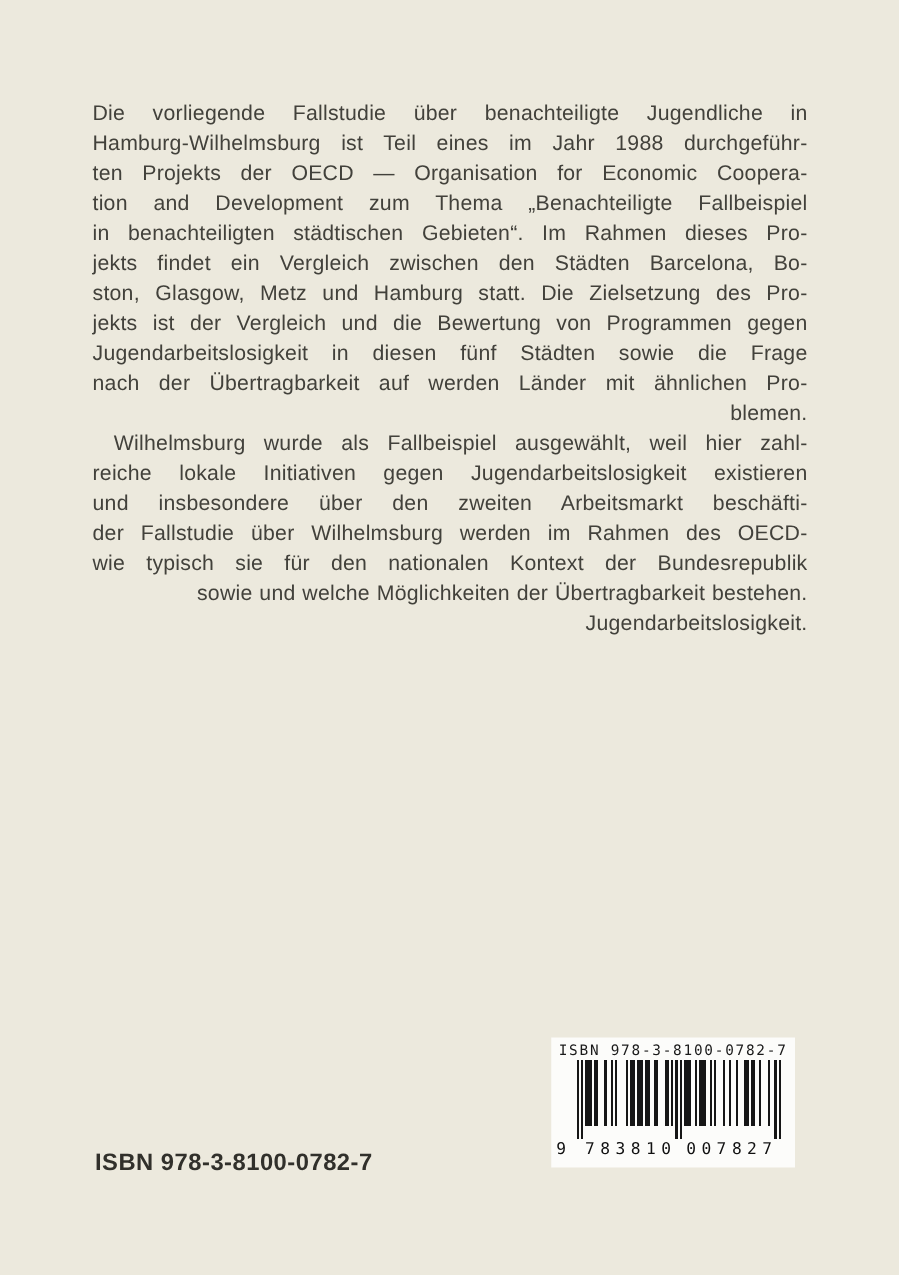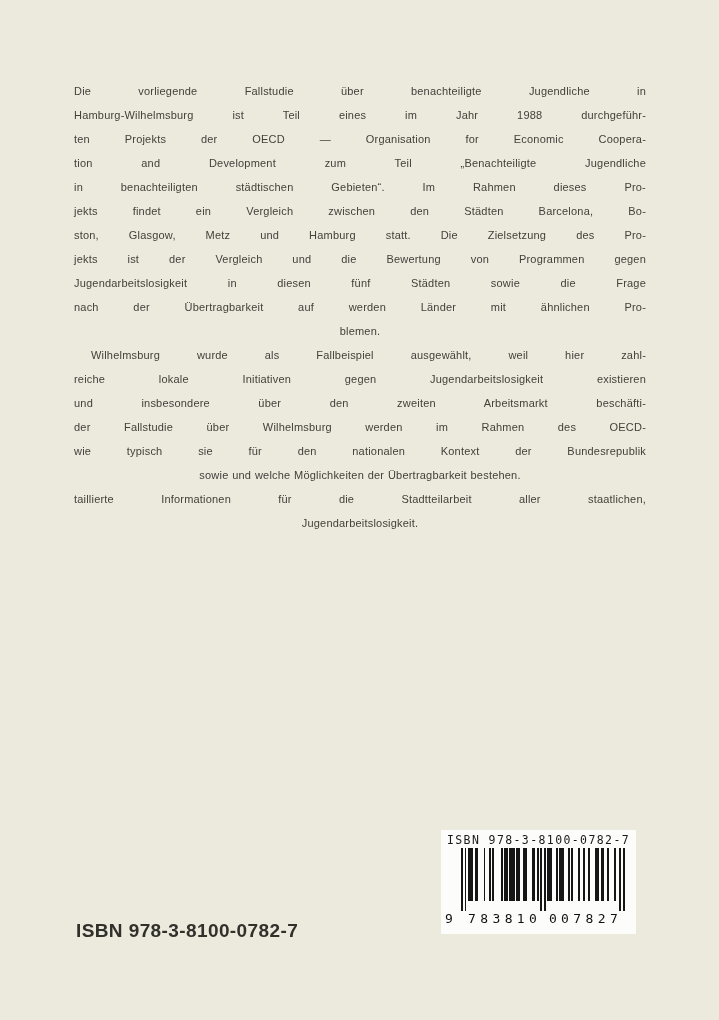--- a/index.html
+++ b/index.html
@@ -15,26 +15,26 @@
     background:var(--bg);
     font-family:"Liberation Sans","DejaVu Sans",sans-serif;
     position:relative;
     overflow:hidden;
   }
   .page{position:absolute;inset:0;background:var(--bg);}
   
   .blurb{
     position:absolute;
     left:74px;top:79px;width:572px;
-    font-size:11px;line-height:24px;
+    font-size:17px;line-height:24px;
     color:var(--ink);
     letter-spacing:.2px;
     word-spacing:.5px;
   }
-  .blurb .line{min-height:24px;text-align:center;}
+  .blurb .line{min-height:24px;text-align:right;}
   .blurb .line.j{text-align:justify;text-align-last:justify;}
   .blurb .line.ind{text-indent:17px;}
   
   .barcode-box{
     position:absolute;
     left:441px;top:830px;width:195px;height:104px;
     background:var(--box);
     box-sizing:border-box;
     padding-top:3px;
     text-align:center;
@@ -64,35 +64,34 @@
 </style>
 </head>
 <body>
 
 <div class="page">
 
   <div class="blurb">
       <div class="line j">Die vorliegende Fallstudie über benachteiligte Jugendliche in</div>
       <div class="line j">Hamburg-Wilhelmsburg ist Teil eines im Jahr 1988 durchgeführ-</div>
       <div class="line j">ten Projekts der OECD — Organisation for Economic Coopera-</div>
-      <div class="line j">tion and Development zum Teil „Benachteiligte Jugendliche</div>
+      <div class="line j">tion and Development zum Thema „Benachteiligte Fallbeispiel</div>
       <div class="line j">in benachteiligten städtischen Gebieten“. Im Rahmen dieses Pro-</div>
       <div class="line j">jekts findet ein Vergleich zwischen den Städten Barcelona, Bo-</div>
       <div class="line j">ston, Glasgow, Metz und Hamburg statt. Die Zielsetzung des Pro-</div>
       <div class="line j">jekts ist der Vergleich und die Bewertung von Programmen gegen</div>
       <div class="line j">Jugendarbeitslosigkeit in diesen fünf Städten sowie die Frage</div>
       <div class="line j">nach der Übertragbarkeit auf werden Länder mit ähnlichen Pro-</div>
       <div class="line">blemen.</div>
       <div class="line j ind">Wilhelmsburg wurde als Fallbeispiel ausgewählt, weil hier zahl-</div>
       <div class="line j">reiche lokale Initiativen gegen Jugendarbeitslosigkeit existieren</div>
       <div class="line j">und insbesondere über den zweiten Arbeitsmarkt beschäfti-</div>
       <div class="line j">der Fallstudie über Wilhelmsburg werden im Rahmen des OECD-</div>
       <div class="line j">wie typisch sie für den nationalen Kontext der Bundesrepublik</div>
       <div class="line">sowie und welche Möglichkeiten der Übertragbarkeit bestehen.</div>
-      <div class="line j">taillierte Informationen für die Stadtteilarbeit aller staatlichen,</div>
       <div class="line">Jugendarbeitslosigkeit.</div>
     </div>
 
   <div class="barcode-box">
     <div class="barcode-isbn">ISBN 978-3-8100-0782-7</div>
     <div class="ean-wrap">
       <svg id="ean-svg" shape-rendering="crispEdges" width="186" height="78">
           <rect x="17.20" y="0" width="1.78" height="63" fill="#161616"></rect>
           <rect x="20.64" y="0" width="1.78" height="63" fill="#161616"></rect>
           <rect x="24.08" y="0" width="1.78" height="53" fill="#161616"></rect>

